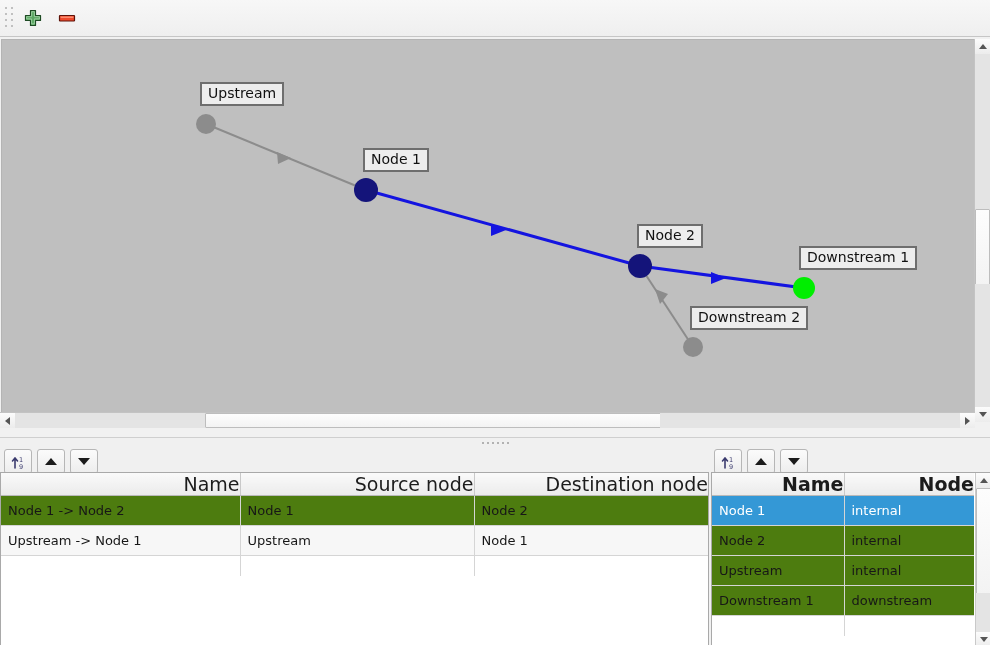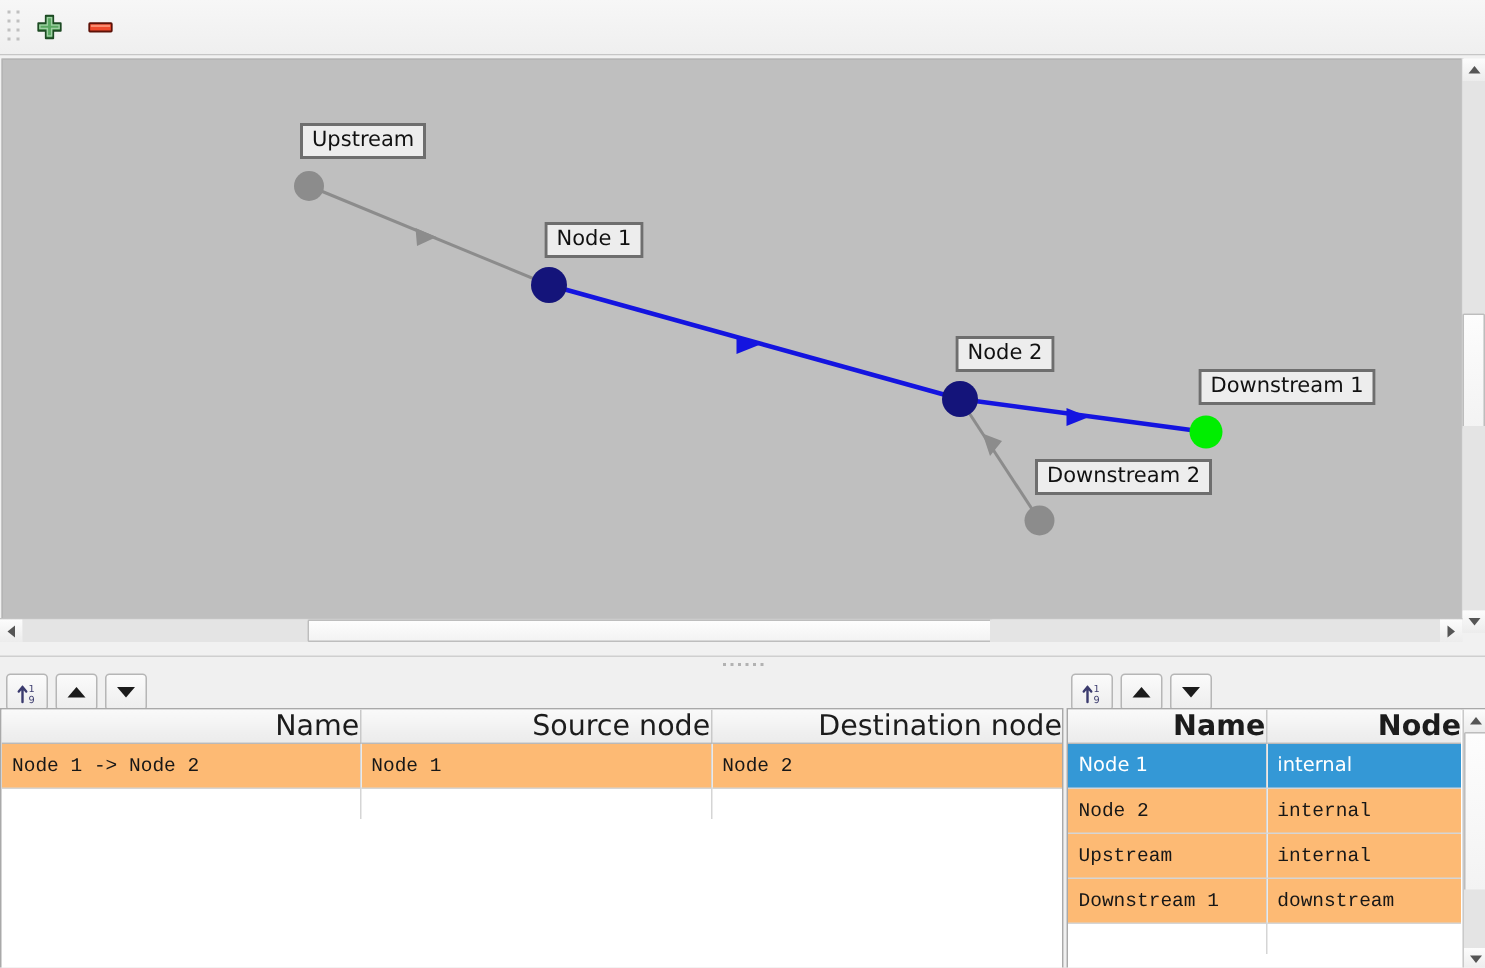--- a/index.html
+++ b/index.html
@@ -134,21 +134,21 @@
   table.grid td {
     height: 29px;
     padding: 0 0 0 7px;
     border-right: 1px solid #d5d5d5;
     border-bottom: 1px solid #d5d5d5;
     font-size: 13px;
     color: #171717;
     white-space: nowrap; overflow: hidden; text-overflow: ellipsis;
   }
   table.grid td:last-child { border-right: none; }
-  tr.odd td { background: #fdba74; font-family: Liberation Mono, monospace; }
+  tr.odd td { background: #4d7c0f; }
   tr.even td { background: #f7f7f7; }
   tr.sel td { background: #3498d6; color: #ffffff; }
   tr.blank td { height: 20px; background: #ffffff; border-bottom: none; }
 
   .rtable-vscroll {
     position: absolute; right: 0; top: 0; width: 15px; bottom: 0;
     background: #efefef; border-left: 1px solid #c9c9c9;
   }
 </style>
 </head>
@@ -299,20 +299,25 @@
             <th>Source node</th>
             <th>Destination node</th>
           </tr>
         </thead>
         <tbody>
           <tr class="odd">
             <td>Node 1 -&gt; Node 2</td>
             <td>Node 1</td>
             <td>Node 2</td>
           </tr>
+          <tr class="even">
+            <td>Upstream -&gt; Node 1</td>
+            <td>Upstream</td>
+            <td>Node 1</td>
+          </tr>
           <tr class="blank">
             <td></td>
               <td></td>
               <td></td>
           </tr>
         </tbody>
       </table>
     </div>
 
     <div class="tablebox" style="left:711px; top:26px; width:279px; height:176px;">

